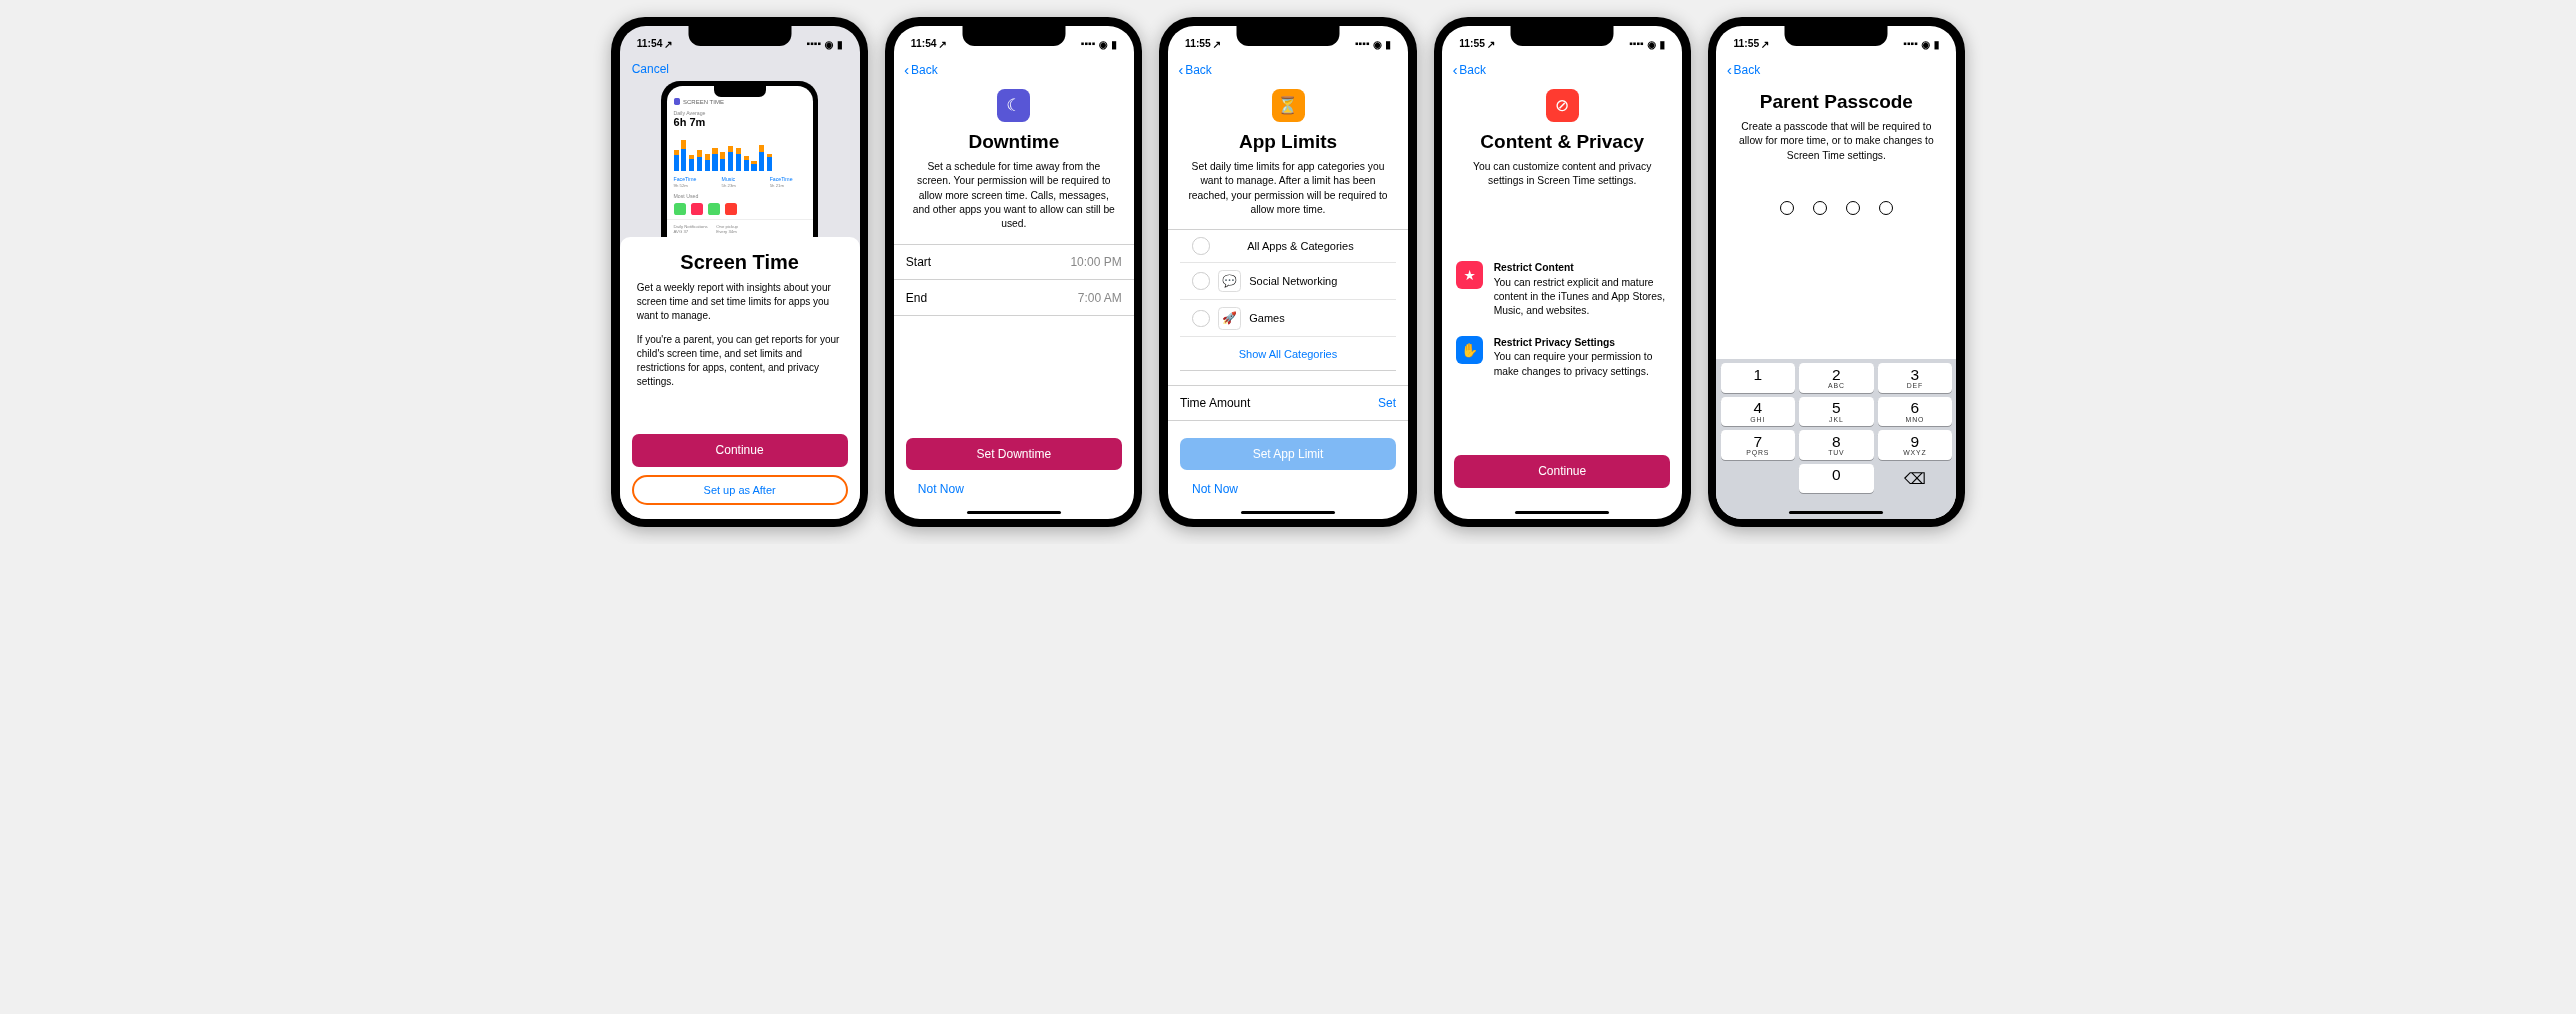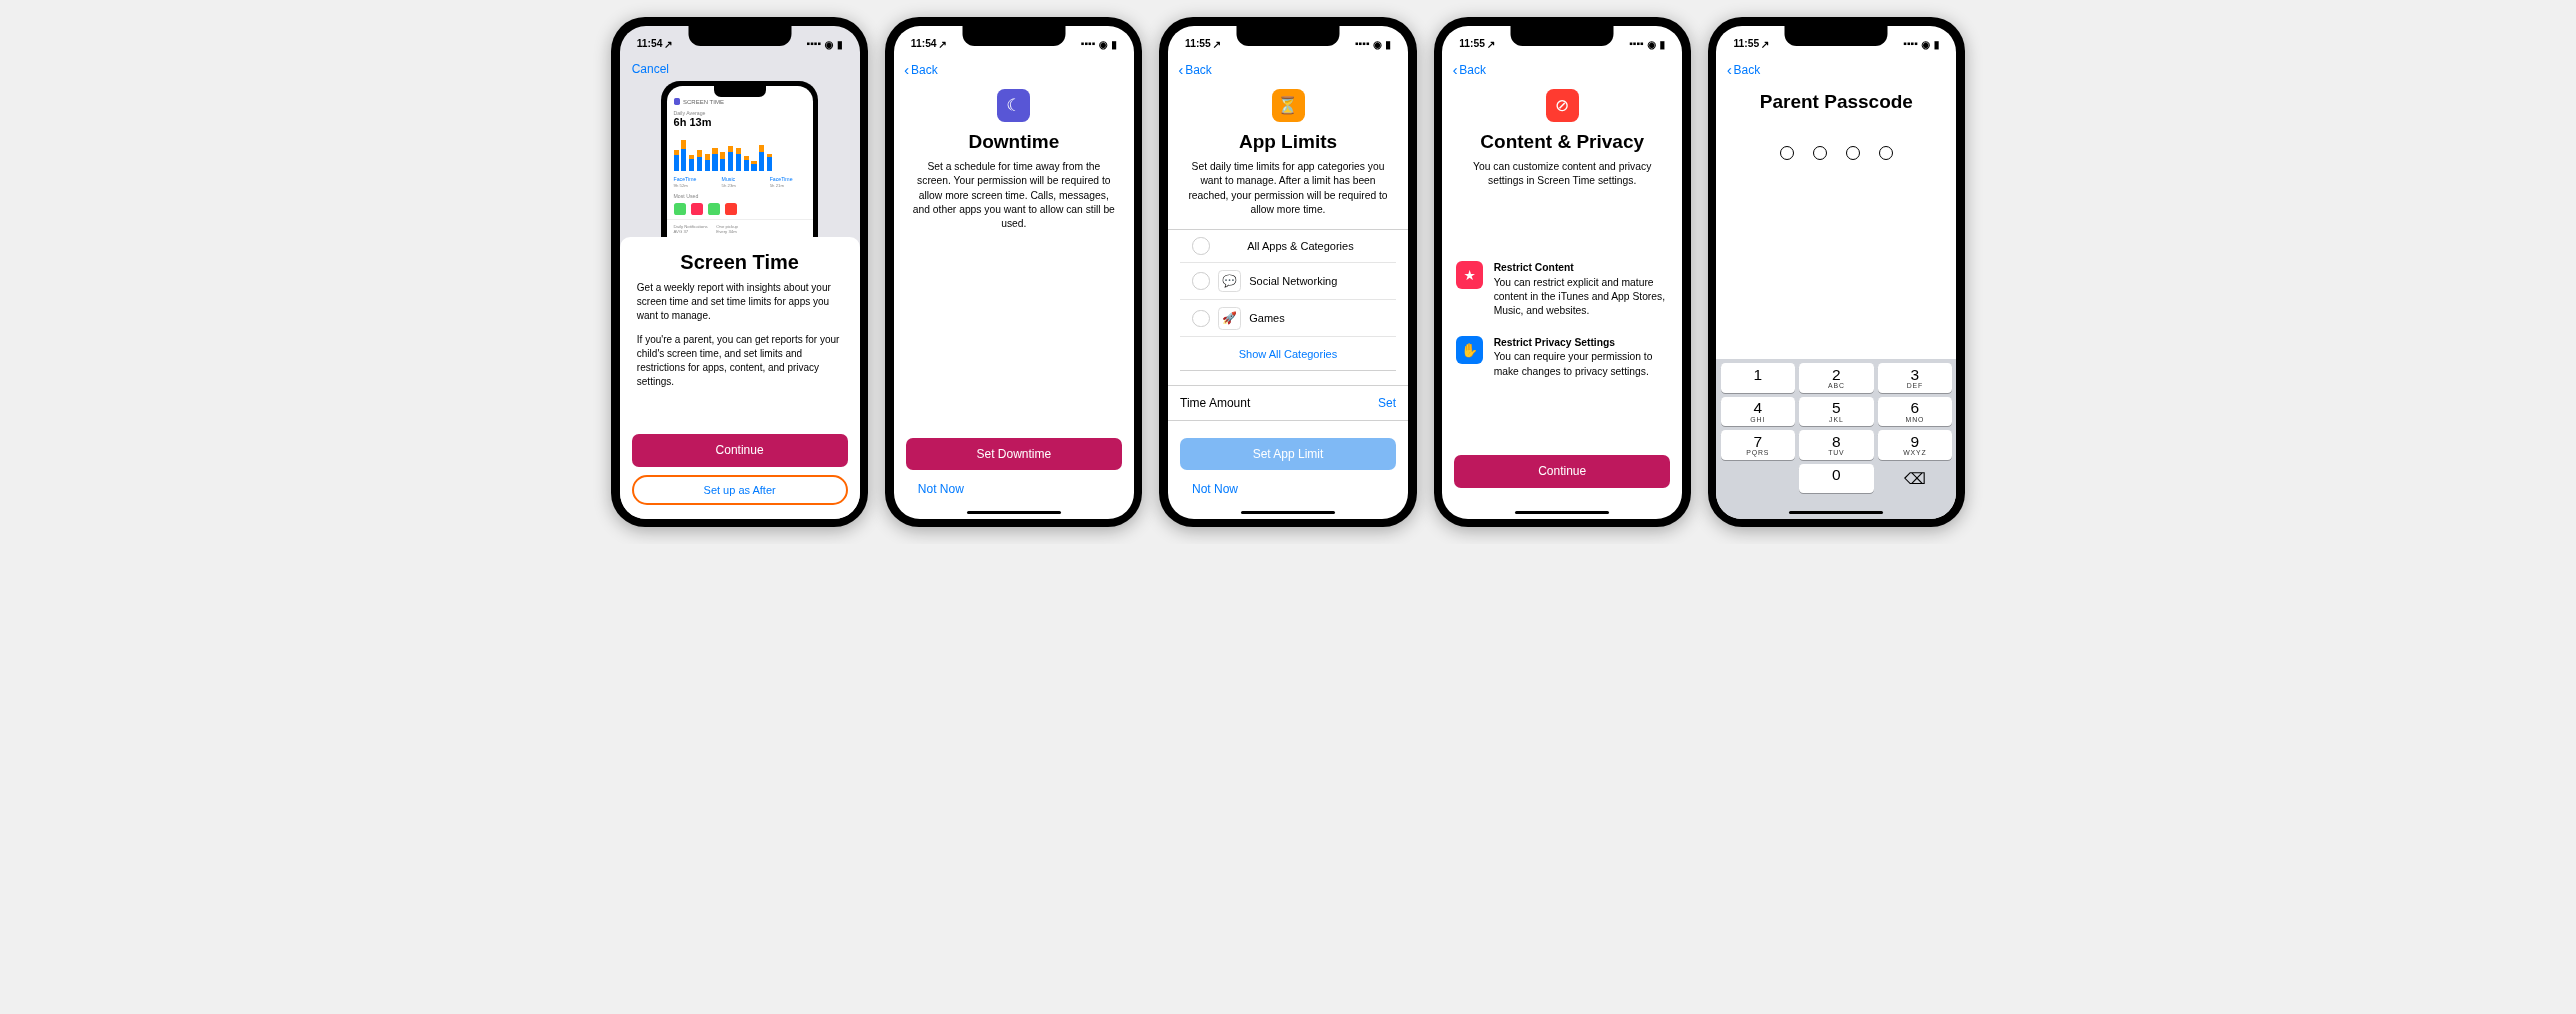--- a/index.html
+++ b/index.html
@@ -335,21 +335,21 @@
     <div class="cancel-link">Cancel</div>
 
     <div class="mini-phone">
       <div class="mini-screen">
         <div class="mini-notch"></div>
         <div class="mini-header">
             <div class="mini-icon-tiny"></div>
             <span>SCREEN TIME</span>
           </div>
         <div class="mini-avg">Daily Average</div>
-        <div class="mini-time">6h 13m</div>
+        <div class="mini-time">6h 7m</div>
         <div class="mini-chart">
           <div class="mini-bar">
               <div class="mb1" style="height:15.5px"></div>
               <div class="mb2" style="height:5.2px"></div>
             </div>
           <div class="mini-bar">
               <div class="mb1" style="height:22px"></div>
               <div class="mb2" style="height:8.6px"></div>
             </div>
           <div class="mini-bar">
@@ -452,20 +452,30 @@
     <div class="nav-bar">
       <div class="back-link">
           <span class="chevron-left">‹</span>
           <span>Back</span>
         </div>
     </div>
     <div class="content">
       <div class="icon-box" style="background:#5856d6">☾</div>
       <div class="title">Downtime</div>
       <div class="subtitle">Set a schedule for time away from the screen. Your permission will be required to allow more screen time. Calls, messages, and other apps you want to allow can still be used.</div>
+      <div class="list">
+        <div class="list-row">
+          <span class="label">Start</span>
+          <span class="value">10:00 PM</span>
+        </div>
+        <div class="list-row">
+          <span class="label">End</span>
+          <span class="value">7:00 AM</span>
+        </div>
+      </div>
       <div class="bottom-buttons">
         <div class="btn-primary">Set Downtime</div>
         <div class="btn-text">Not Now</div>
       </div>
     </div>
     <div class="home-indicator"></div>
   </div>
 </div>
 
 <div class="phone">
@@ -591,20 +601,21 @@
         </div>
     </div>
     <div class="nav-bar">
       <div class="back-link">
           <span class="chevron-left">‹</span>
           <span>Back</span>
         </div>
     </div>
     <div class="content">
       <div class="title" style="margin-top:5.2px">Parent Passcode</div>
+      <div class="subtitle">Create a passcode that will be required to allow for more time, or to make changes to Screen Time settings.</div>
       <div class="passcode-dots">
         <div class="dot"></div>
         <div class="dot"></div>
         <div class="dot"></div>
         <div class="dot"></div>
       </div>
       <div class="keypad">
         <div class="key-row">
           <div class="key">
               <div class="num">1</div>

